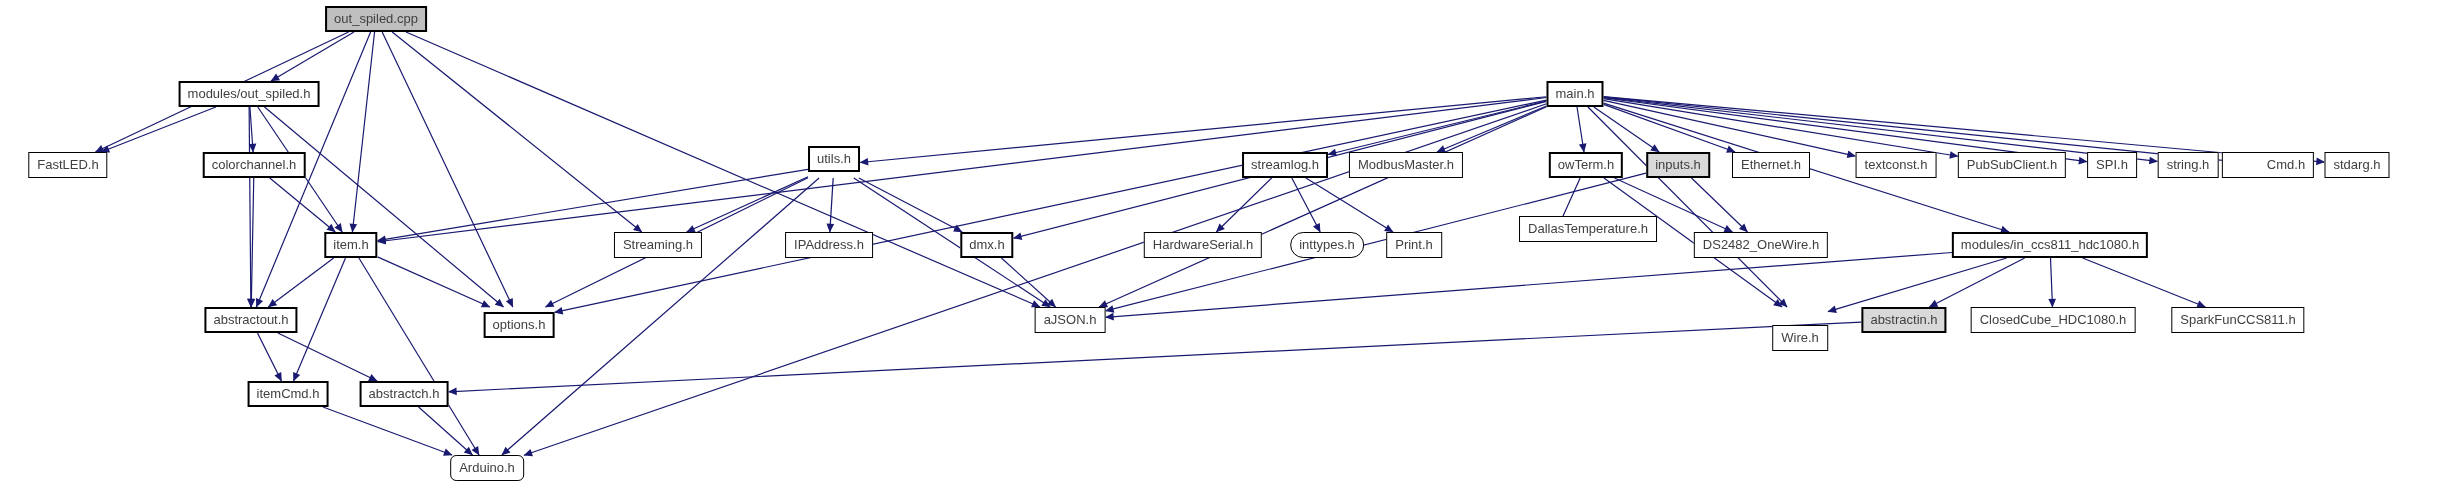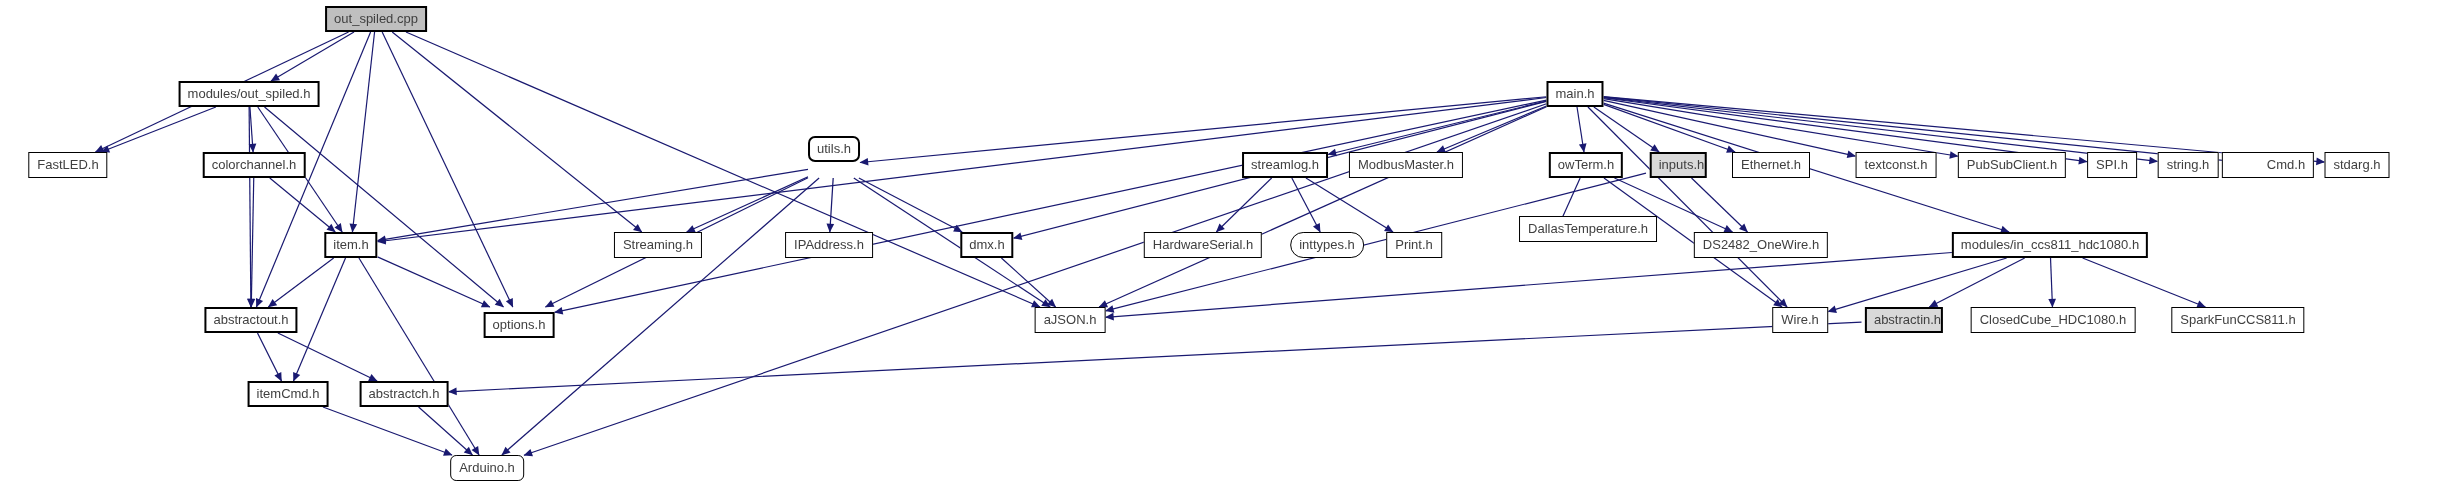--- a/index.html
+++ b/index.html
@@ -30,21 +30,21 @@
     color: #404040;
     font-size: 13px;
     line-height: 1;
     padding: 5px 8px 6px 8px;
     white-space: nowrap;
     box-sizing: border-box;
     text-align: center;
   }
   .node.project { border-width: 2px; padding: 4px 7px 5px 7px; }
   .node.root { background: #bfbfbf; border-width: 2px; padding: 4px 7px 5px 7px; }
-  .node.shaded { background: #d9d9d9; border-width: 2px; padding: 4px 0 5px 7px; }
+  .node.shaded { background: #d9d9d9; border-width: 2px; padding: 4px 7px 5px 7px; }
 </style>
 </head>
 <body>
 
 <div id="graph">
   <svg id="edges" xmlns="http://www.w3.org/2000/svg" viewBox="0 0 2457 485">
       <defs>
         <marker id="arrow" viewBox="0 0 10 10" refX="8.5" refY="5" markerWidth="10" markerHeight="8" orient="auto">
           <path d="M0,1 L9,5 L0,9 z" fill="#191970"></path>
         </marker>
@@ -111,21 +111,21 @@
       <line x1="2050.52" y1="258" x2="2052.48" y2="307" stroke="#191970" stroke-width="1.2" fill="none" marker-end="url(#arrow)"></line>
       <line x1="2082.5866666666666" y1="258" x2="2205.4133333333334" y2="307" stroke="#191970" stroke-width="1.2" fill="none" marker-end="url(#arrow)"></line>
       <line x1="1952" y1="252.5" x2="1105.5" y2="317.28316326530614" stroke="#191970" stroke-width="1.2" fill="none" marker-end="url(#arrow)"></line>
       <line x1="1861.5" y1="322.0966666666667" x2="448.5" y2="391.80466666666666" stroke="#191970" stroke-width="1.2" fill="none" marker-end="url(#arrow)"></line>
     </svg>
 <div class="node root" style="left: 376px; top: 6px;">out_spiled.cpp</div>
     <div class="node project" style="left: 249px; top: 81px;">modules/out_spiled.h</div>
     <div class="node project" style="left: 1575px; top: 81px; text-align: center;">main.h</div>
     <div class="node plain" style="left: 68px; top: 152px;">FastLED.h</div>
     <div class="node project" style="left: 254px; top: 152px;">colorchannel.h</div>
-    <div class="node project" style="left: 834px; top: 136px; border-radius: 7px;">utils.h</div>
+    <div class="node project" style="left: 834px; top: 146px;">utils.h</div>
     <div class="node project" style="left: 1285px; top: 152px;">streamlog.h</div>
     <div class="node plain" style="left: 1406px; top: 152px;">ModbusMaster.h</div>
     <div class="node project" style="left: 1586px; top: 152px;">owTerm.h</div>
     <div class="node shaded" style="left: 1678px; top: 152px;">inputs.h</div>
     <div class="node plain" style="left: 1771px; top: 152px;">Ethernet.h</div>
     <div class="node plain" style="left: 1896px; top: 152px;">textconst.h</div>
     <div class="node plain" style="left: 2012px; top: 152px;">PubSubClient.h</div>
     <div class="node plain" style="left: 2112px; top: 152px;">SPI.h</div>
     <div class="node plain" style="left: 2188px; top: 152px;">string.h</div>
     <div class="node plain" style="left: 2268px; top: 152px; padding-left: 44px;">Cmd.h</div>
@@ -136,20 +136,20 @@
     <div class="node project" style="left: 987px; top: 232px;">dmx.h</div>
     <div class="node plain" style="left: 1203px; top: 232px;">HardwareSerial.h</div>
     <div class="node plain" style="left: 1327px; top: 232px; border-radius: 13px;">inttypes.h</div>
     <div class="node plain" style="left: 1414px; top: 232px;">Print.h</div>
     <div class="node plain" style="left: 1550px; top: 216px; margin-left: 38px;">DallasTemperature.h</div>
     <div class="node plain" style="left: 1761px; top: 232px;">DS2482_OneWire.h</div>
     <div class="node project" style="left: 2050px; top: 232px;">modules/in_ccs811_hdc1080.h</div>
     <div class="node project" style="left: 251px; top: 307px;">abstractout.h</div>
     <div class="node project" style="left: 519px; top: 312px;">options.h</div>
     <div class="node plain" style="left: 1070px; top: 307px;">aJSON.h</div>
-    <div class="node plain" style="left: 1800px; top: 307px;">Wire.h</div>
+    <div class="node plain" style="left: 1800px; top: 325px;">Wire.h</div>
     <div class="node shaded" style="left: 1904px; top: 307px;">abstractin.h</div>
     <div class="node plain" style="left: 2053px; top: 307px;">ClosedCube_HDC1080.h</div>
     <div class="node plain" style="left: 2238px; top: 307px;">SparkFunCCS811.h</div>
     <div class="node project" style="left: 288px; top: 381px;">itemCmd.h</div>
     <div class="node project" style="left: 404px; top: 381px;">abstractch.h</div>
     <div class="node plain" style="left: 487px; top: 455px; border-radius: 6px;">Arduino.h</div>
   </div>
 
 </body></html>

